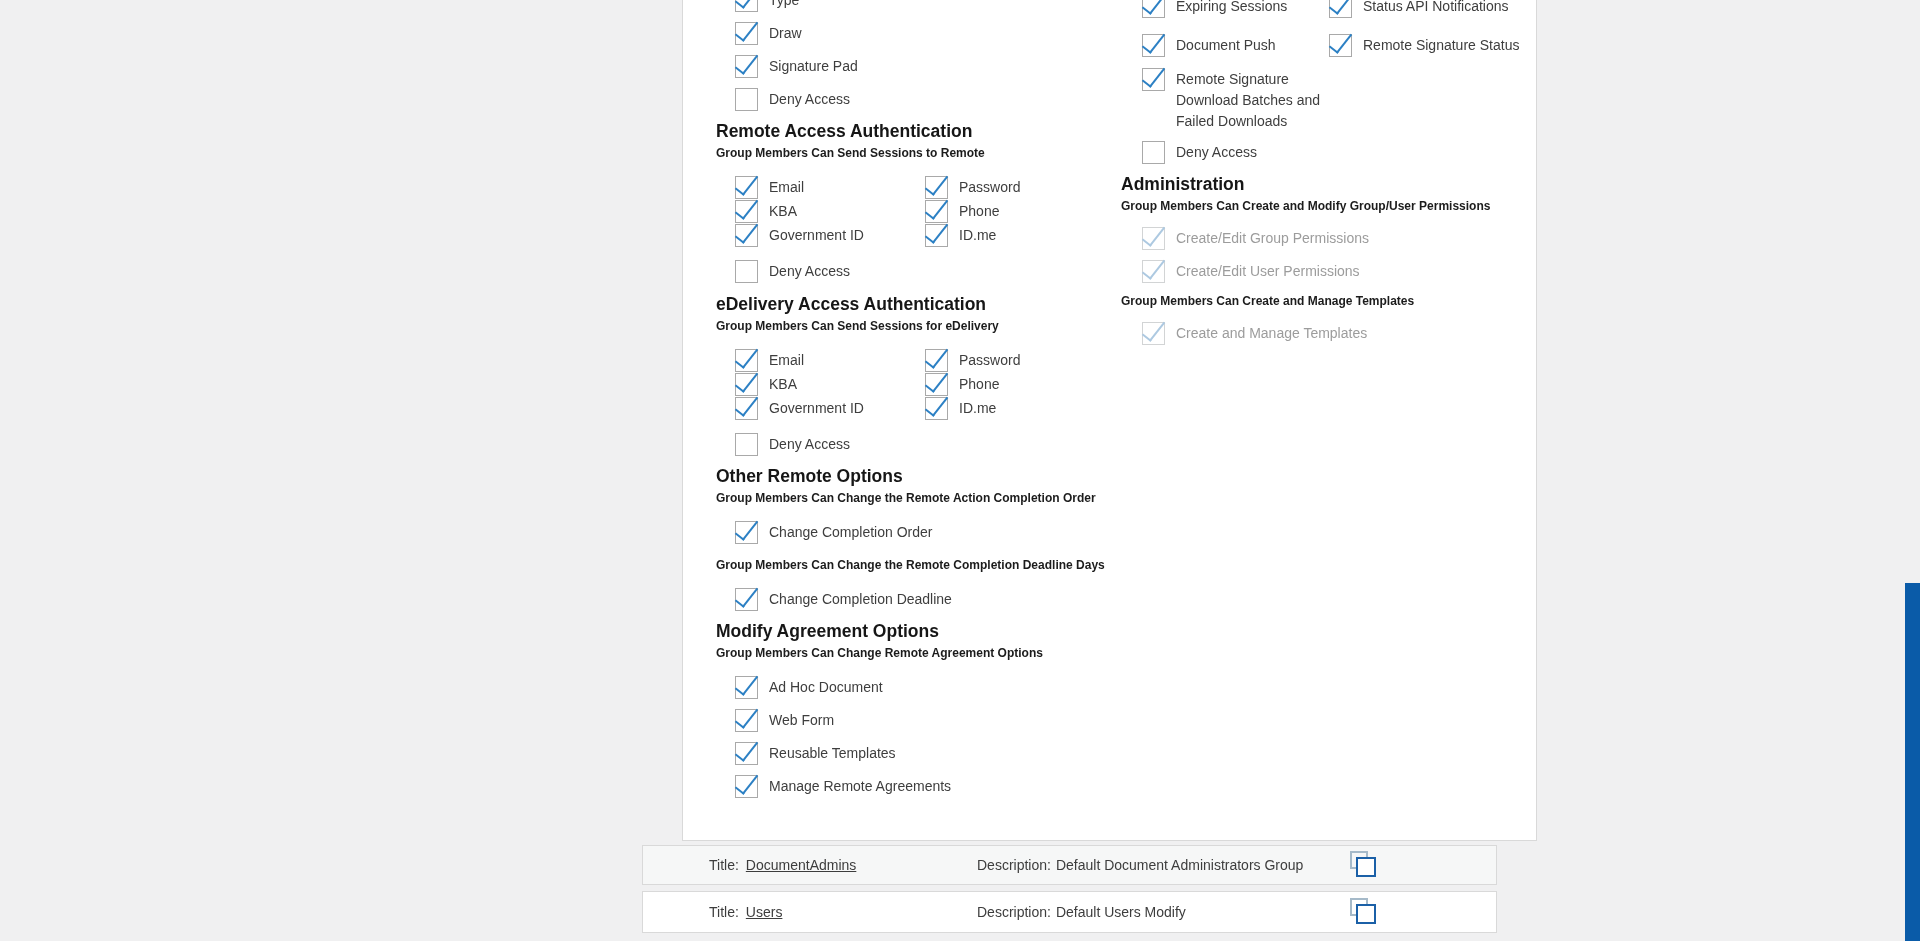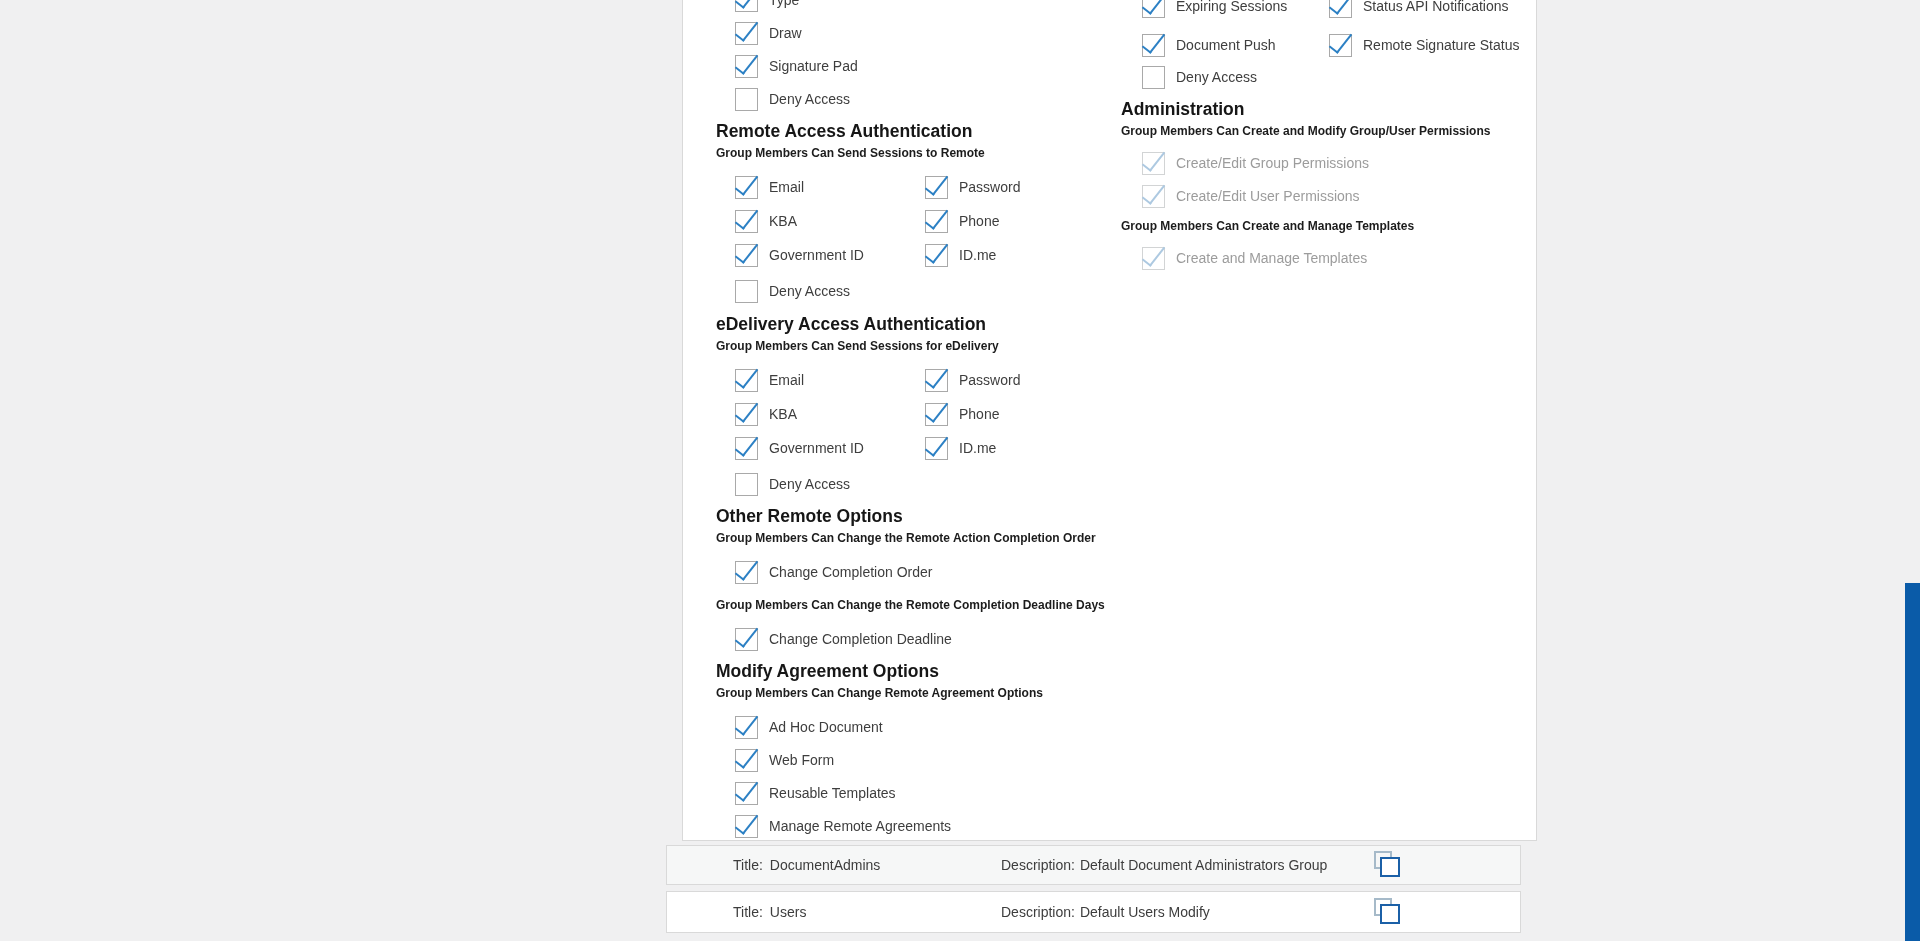--- a/index.html
+++ b/index.html
@@ -25,21 +25,21 @@
 
   
   .sec-title { font-size:17.5px; line-height:22px; font-weight:bold; color:#161616; margin:9px 0 2px 0; }
   .sec-sub   { font-size:12px;  line-height:18px; font-weight:bold; color:#1c1c1c; margin:0 0 13px 0; }
 
   
   .cb-row { display:flex; align-items:center; height:24px; }
   .cb-row.single { margin-left:19px; margin-bottom:9px; }
   .cb-row.multiline { align-items:flex-start; height:auto; margin-left:21px; margin-top:11px; }
   .cb-grid {
-    display:grid; grid-template-columns:190px auto; row-gap:10px;
+    display:grid; grid-template-columns:190px auto; 
     margin-left:19px;
   }
   .col-right .cb-grid { grid-template-columns:187px auto; margin-left:21px; row-gap:15px; }
   .col-right .cb-row.single { margin-left:21px; }
 
   .cb {
     width:23px; height:23px; flex:none; position:relative;
     background:#fff; border:1px solid #a9a9a9;
   }
   .cb.checked::after {
@@ -50,28 +50,28 @@
   }
   .cb.disabled { border-color:#d2d4d5; }
   .cb.disabled.checked::after { border-color:#adc9e1; }
 
   .cb-label { font-size:14px; line-height:24px; color:#3e3e3e; margin-left:11px; white-space:nowrap; }
   .cb.disabled + .cb-label { color:#9c9c9c; }
   .cb-label.wrap { white-space:normal; width:165px; line-height:21px; padding-top:1px; }
 
   
   .group-row {
-    position:absolute; left:666px; width:855px;
+    position:absolute; left:642px; width:855px;
     border:1px solid #d9d9d9; background:#fff;
     display:flex; align-items:center;
     padding-left:66px; font-size:14px; color:#3d3d3d;
   }
   .group-row.alt { background:#f6f7f7; }
   .group-row .title-cell { width:268px; flex:none; display:flex; }
-  .group-row .title-value { margin-left:7px; }
+  .group-row .title-value { margin-left:7px;text-decoration:underline; }
   .group-row .desc-cell { flex:1; display:flex; }
   .group-row .desc-value { margin-left:5px; }
 
   .copy-btn {
     position:relative; width:28px; height:28px; flex:none;
     margin-left:auto; margin-right:118px;
     background:transparent; border:none; cursor:pointer;
   }
   .copy-back  { position:absolute; left:0; top:0; width:18px; height:18px; border:2px solid #a6bac9; background:transparent; }
   .copy-front { position:absolute; left:6px; top:6px; width:20px; height:20px; border:2px solid #1b60a7; background:#fff; }
@@ -217,20 +217,24 @@
       <div class="cb-row">
         <span class="cb checked"></span>
         <span class="cb-label">Document Push</span>
       </div>
       <div class="cb-row">
         <span class="cb checked"></span>
         <span class="cb-label">Remote Signature Status</span>
       </div>
     </div>
 
+    <div class="cb-row multiline">
+      <span class="cb checked"></span>
+      <span class="cb-label wrap">Remote Signature Download Batches and Failed Downloads</span>
+    </div>
 
     <div class="cb-row single" style="margin-top:8px;">
       <span class="cb unchecked"></span>
       <span class="cb-label">Deny Access</span>
     </div>
 
     <h2 class="sec-title" style="margin-top:8px;">Administration</h2>
     <h3 class="sec-sub" style="margin-bottom:11px;">Group Members Can Create and Modify Group/User Permissions</h3>
     <div class="cb-row single">
       <span class="cb checked disabled"></span>

